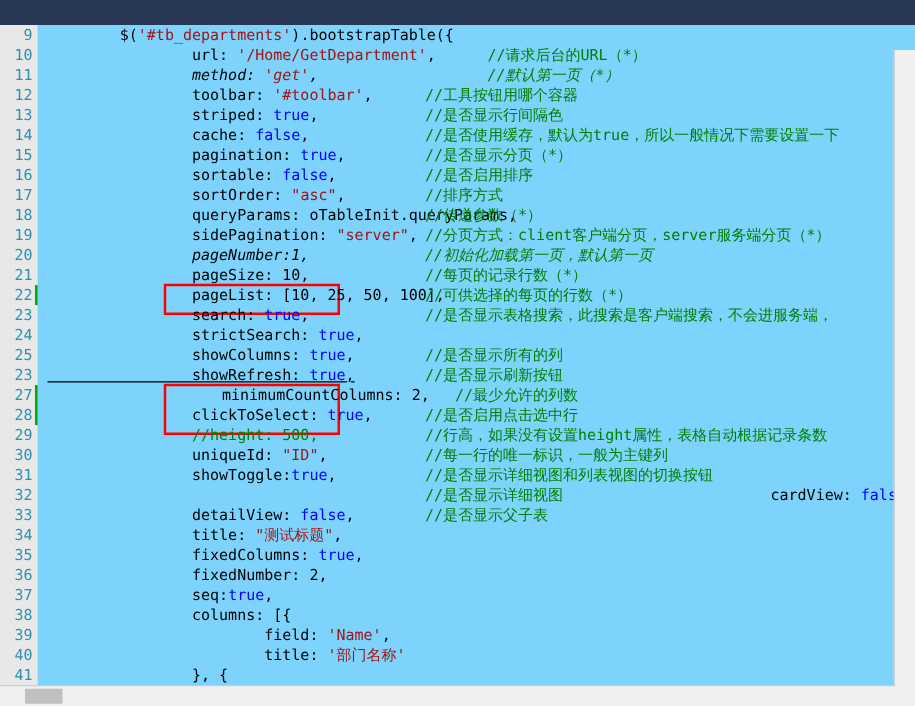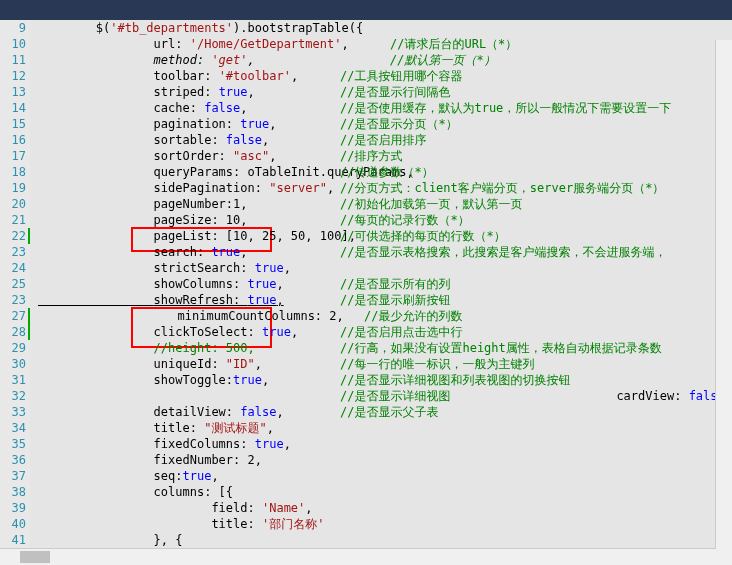--- a/index.html
+++ b/index.html
@@ -1,20 +1,20 @@
 <!DOCTYPE html>
 <html><head>
 <meta charset="utf-8">
 <style>
 body{margin:0;font-family:Consolas,monospace;font-size:12px;background:#fff;overflow:hidden}
 .tabs{background:#293955;height:20px;display:flex;align-items:center;color:#fff;font-size:11px;padding:0 8px}
 .editor{display:flex;height:545px;position:relative}
 .gutter{background:#e8e8e8;color:#2b91af;text-align:right;padding:0 4px 0 2px;user-select:none;width:24px}
 .gutter div{height:16px;line-height:16px}
-.code{flex:1;background:#e5e5e5;padding:0;overflow:hidden;position:relative}
+.code{flex:1;background:#7dd3fc;padding:0;overflow:hidden;position:relative}
 .ln{height:16px;line-height:16px;white-space:nowrap;padding-left:8px}
 .kw{color:#0000ff}
 .str{color:#a31515}
 .cmt{color:#008000}
 .prop{color:#000}
 .id{color:#000}
 .box1{position:absolute;border:2px solid #f00;left:101px;top:207px;width:137px;height:21px;pointer-events:none}
 .box2{position:absolute;border:2px solid #f00;left:101px;top:287px;width:137px;height:37px;pointer-events:none}
 .modmark{position:absolute;left:28px;width:5px;background:#0a0}
 .mm1{top:208px;height:16px}
@@ -72,21 +72,21 @@
       <div class="ln" style="position: relative;">&nbsp;&nbsp;&nbsp;&nbsp;&nbsp;&nbsp;&nbsp;&nbsp;&nbsp;&nbsp;&nbsp;&nbsp;&nbsp;&nbsp;&nbsp;&nbsp;<span class="prop">url: </span><span class="str">'/Home/GetDepartment'</span><span class="id">,</span><span class="cmt" style="position:absolute;left:360px">//请求后台的URL（*）</span></div>
       <div class="ln" style="position: relative; font-style: italic;">&nbsp;&nbsp;&nbsp;&nbsp;&nbsp;&nbsp;&nbsp;&nbsp;&nbsp;&nbsp;&nbsp;&nbsp;&nbsp;&nbsp;&nbsp;&nbsp;<span class="prop">method: </span><span class="str">'get'</span><span class="id">,</span><span class="cmt" style="position:absolute;left:360px">//默认第一页（*）</span></div>
       <div class="ln" style="position: relative;">&nbsp;&nbsp;&nbsp;&nbsp;&nbsp;&nbsp;&nbsp;&nbsp;&nbsp;&nbsp;&nbsp;&nbsp;&nbsp;&nbsp;&nbsp;&nbsp;<span class="prop">toolbar: </span><span class="str">'#toolbar'</span><span class="id">,</span><span class="cmt" style="position:absolute;left:310px">//工具按钮用哪个容器</span></div>
       <div class="ln" style="position: relative;">&nbsp;&nbsp;&nbsp;&nbsp;&nbsp;&nbsp;&nbsp;&nbsp;&nbsp;&nbsp;&nbsp;&nbsp;&nbsp;&nbsp;&nbsp;&nbsp;<span class="prop">striped: </span><span class="kw">true</span><span class="id">,</span><span class="cmt" style="position:absolute;left:310px">//是否显示行间隔色</span></div>
       <div class="ln" style="position: relative;">&nbsp;&nbsp;&nbsp;&nbsp;&nbsp;&nbsp;&nbsp;&nbsp;&nbsp;&nbsp;&nbsp;&nbsp;&nbsp;&nbsp;&nbsp;&nbsp;<span class="prop">cache: </span><span class="kw">false</span><span class="id">,</span><span class="cmt" style="position:absolute;left:310px">//是否使用缓存，默认为true，所以一般情况下需要设置一下</span></div>
       <div class="ln" style="position: relative;">&nbsp;&nbsp;&nbsp;&nbsp;&nbsp;&nbsp;&nbsp;&nbsp;&nbsp;&nbsp;&nbsp;&nbsp;&nbsp;&nbsp;&nbsp;&nbsp;<span class="prop">pagination: </span><span class="kw">true</span><span class="id">,</span><span class="cmt" style="position:absolute;left:310px">//是否显示分页（*）</span></div>
       <div class="ln" style="position: relative;">&nbsp;&nbsp;&nbsp;&nbsp;&nbsp;&nbsp;&nbsp;&nbsp;&nbsp;&nbsp;&nbsp;&nbsp;&nbsp;&nbsp;&nbsp;&nbsp;<span class="prop">sortable: </span><span class="kw">false</span><span class="id">,</span><span class="cmt" style="position:absolute;left:310px"> //是否启用排序</span></div>
       <div class="ln" style="position: relative;">&nbsp;&nbsp;&nbsp;&nbsp;&nbsp;&nbsp;&nbsp;&nbsp;&nbsp;&nbsp;&nbsp;&nbsp;&nbsp;&nbsp;&nbsp;&nbsp;<span class="prop">sortOrder: </span><span class="str">"asc"</span><span class="id">,</span><span class="cmt" style="position:absolute;left:310px">//排序方式</span></div>
       <div class="ln" style="position: relative;">&nbsp;&nbsp;&nbsp;&nbsp;&nbsp;&nbsp;&nbsp;&nbsp;&nbsp;&nbsp;&nbsp;&nbsp;&nbsp;&nbsp;&nbsp;&nbsp;<span class="prop">queryParams: oTableInit.queryParams,</span><span class="cmt" style="position:absolute;left:310px">//传递参数（*）</span></div>
       <div class="ln" style="position: relative;">&nbsp;&nbsp;&nbsp;&nbsp;&nbsp;&nbsp;&nbsp;&nbsp;&nbsp;&nbsp;&nbsp;&nbsp;&nbsp;&nbsp;&nbsp;&nbsp;<span class="prop">sidePagination: </span><span class="str">"server"</span><span class="id">,</span><span class="cmt" style="position:absolute;left:310px">//分页方式：client客户端分页，server服务端分页（*）</span></div>
-      <div class="ln" style="position: relative;">&nbsp;&nbsp;&nbsp;&nbsp;&nbsp;&nbsp;&nbsp;&nbsp;&nbsp;&nbsp;&nbsp;&nbsp;&nbsp;&nbsp;&nbsp;&nbsp;<span class="prop">pageNumber:1,</span><span class="cmt" style="position:absolute;left:310px">//初始化加载第一页，默认第一页</span></div>
+      <div class="ln" style="position: relative; font-style: italic;">&nbsp;&nbsp;&nbsp;&nbsp;&nbsp;&nbsp;&nbsp;&nbsp;&nbsp;&nbsp;&nbsp;&nbsp;&nbsp;&nbsp;&nbsp;&nbsp;<span class="prop">pageNumber:1,</span><span class="cmt" style="position:absolute;left:310px">//初始化加载第一页，默认第一页</span></div>
       <div class="ln" style="position: relative;">&nbsp;&nbsp;&nbsp;&nbsp;&nbsp;&nbsp;&nbsp;&nbsp;&nbsp;&nbsp;&nbsp;&nbsp;&nbsp;&nbsp;&nbsp;&nbsp;<span class="prop">pageSize: 10,</span><span class="cmt" style="position:absolute;left:310px">//每页的记录行数（*）</span></div>
       <div class="ln" style="position: relative;">&nbsp;&nbsp;&nbsp;&nbsp;&nbsp;&nbsp;&nbsp;&nbsp;&nbsp;&nbsp;&nbsp;&nbsp;&nbsp;&nbsp;&nbsp;&nbsp;<span class="prop">pageList: [10, 25, 50, 100],</span><span class="cmt" style="position:absolute;left:310px">//可供选择的每页的行数（*）</span></div>
       <div class="ln" style="position: relative;">&nbsp;&nbsp;&nbsp;&nbsp;&nbsp;&nbsp;&nbsp;&nbsp;&nbsp;&nbsp;&nbsp;&nbsp;&nbsp;&nbsp;&nbsp;&nbsp;<span class="prop">search: </span><span class="kw">true</span><span class="id">,</span><span class="cmt" style="position:absolute;left:310px">//是否显示表格搜索，此搜索是客户端搜索，不会进服务端，</span></div>
       <div class="ln">&nbsp;&nbsp;&nbsp;&nbsp;&nbsp;&nbsp;&nbsp;&nbsp;&nbsp;&nbsp;&nbsp;&nbsp;&nbsp;&nbsp;&nbsp;&nbsp;<span class="prop">strictSearch: </span><span class="kw">true</span><span class="id">,</span></div>
       <div class="ln" style="position: relative;">&nbsp;&nbsp;&nbsp;&nbsp;&nbsp;&nbsp;&nbsp;&nbsp;&nbsp;&nbsp;&nbsp;&nbsp;&nbsp;&nbsp;&nbsp;&nbsp;<span class="prop">showColumns: </span><span class="kw">true</span><span class="id">,</span><span class="cmt" style="position:absolute;left:310px">//是否显示所有的列</span></div>
       <div class="ln" style="position: relative; text-decoration: underline;">&nbsp;&nbsp;&nbsp;&nbsp;&nbsp;&nbsp;&nbsp;&nbsp;&nbsp;&nbsp;&nbsp;&nbsp;&nbsp;&nbsp;&nbsp;&nbsp;<span class="prop">showRefresh: </span><span class="kw">true</span><span class="id">,</span><span class="cmt" style="position:absolute;left:310px">//是否显示刷新按钮</span></div>
       <div class="ln" style="position: relative; margin-left: 24px;">&nbsp;&nbsp;&nbsp;&nbsp;&nbsp;&nbsp;&nbsp;&nbsp;&nbsp;&nbsp;&nbsp;&nbsp;&nbsp;&nbsp;&nbsp;&nbsp;<span class="prop">minimumCountColumns: 2,</span><span class="cmt" style="position:absolute;left:310px">//最少允许的列数</span></div>
       <div class="ln" style="position: relative;">&nbsp;&nbsp;&nbsp;&nbsp;&nbsp;&nbsp;&nbsp;&nbsp;&nbsp;&nbsp;&nbsp;&nbsp;&nbsp;&nbsp;&nbsp;&nbsp;<span class="prop">clickToSelect: </span><span class="kw">true</span><span class="id">,</span><span class="cmt" style="position:absolute;left:310px">//是否启用点击选中行</span></div>
       <div class="ln" style="position: relative;">&nbsp;&nbsp;&nbsp;&nbsp;&nbsp;&nbsp;&nbsp;&nbsp;&nbsp;&nbsp;&nbsp;&nbsp;&nbsp;&nbsp;&nbsp;&nbsp;<span class="cmt">//height: 500,</span><span class="cmt" style="position:absolute;left:310px">//行高，如果没有设置height属性，表格自动根据记录条数</span></div>
       <div class="ln" style="position: relative;">&nbsp;&nbsp;&nbsp;&nbsp;&nbsp;&nbsp;&nbsp;&nbsp;&nbsp;&nbsp;&nbsp;&nbsp;&nbsp;&nbsp;&nbsp;&nbsp;<span class="prop">uniqueId: </span><span class="str">"ID"</span><span class="id">,</span><span class="cmt" style="position:absolute;left:310px">//每一行的唯一标识，一般为主键列</span></div>

